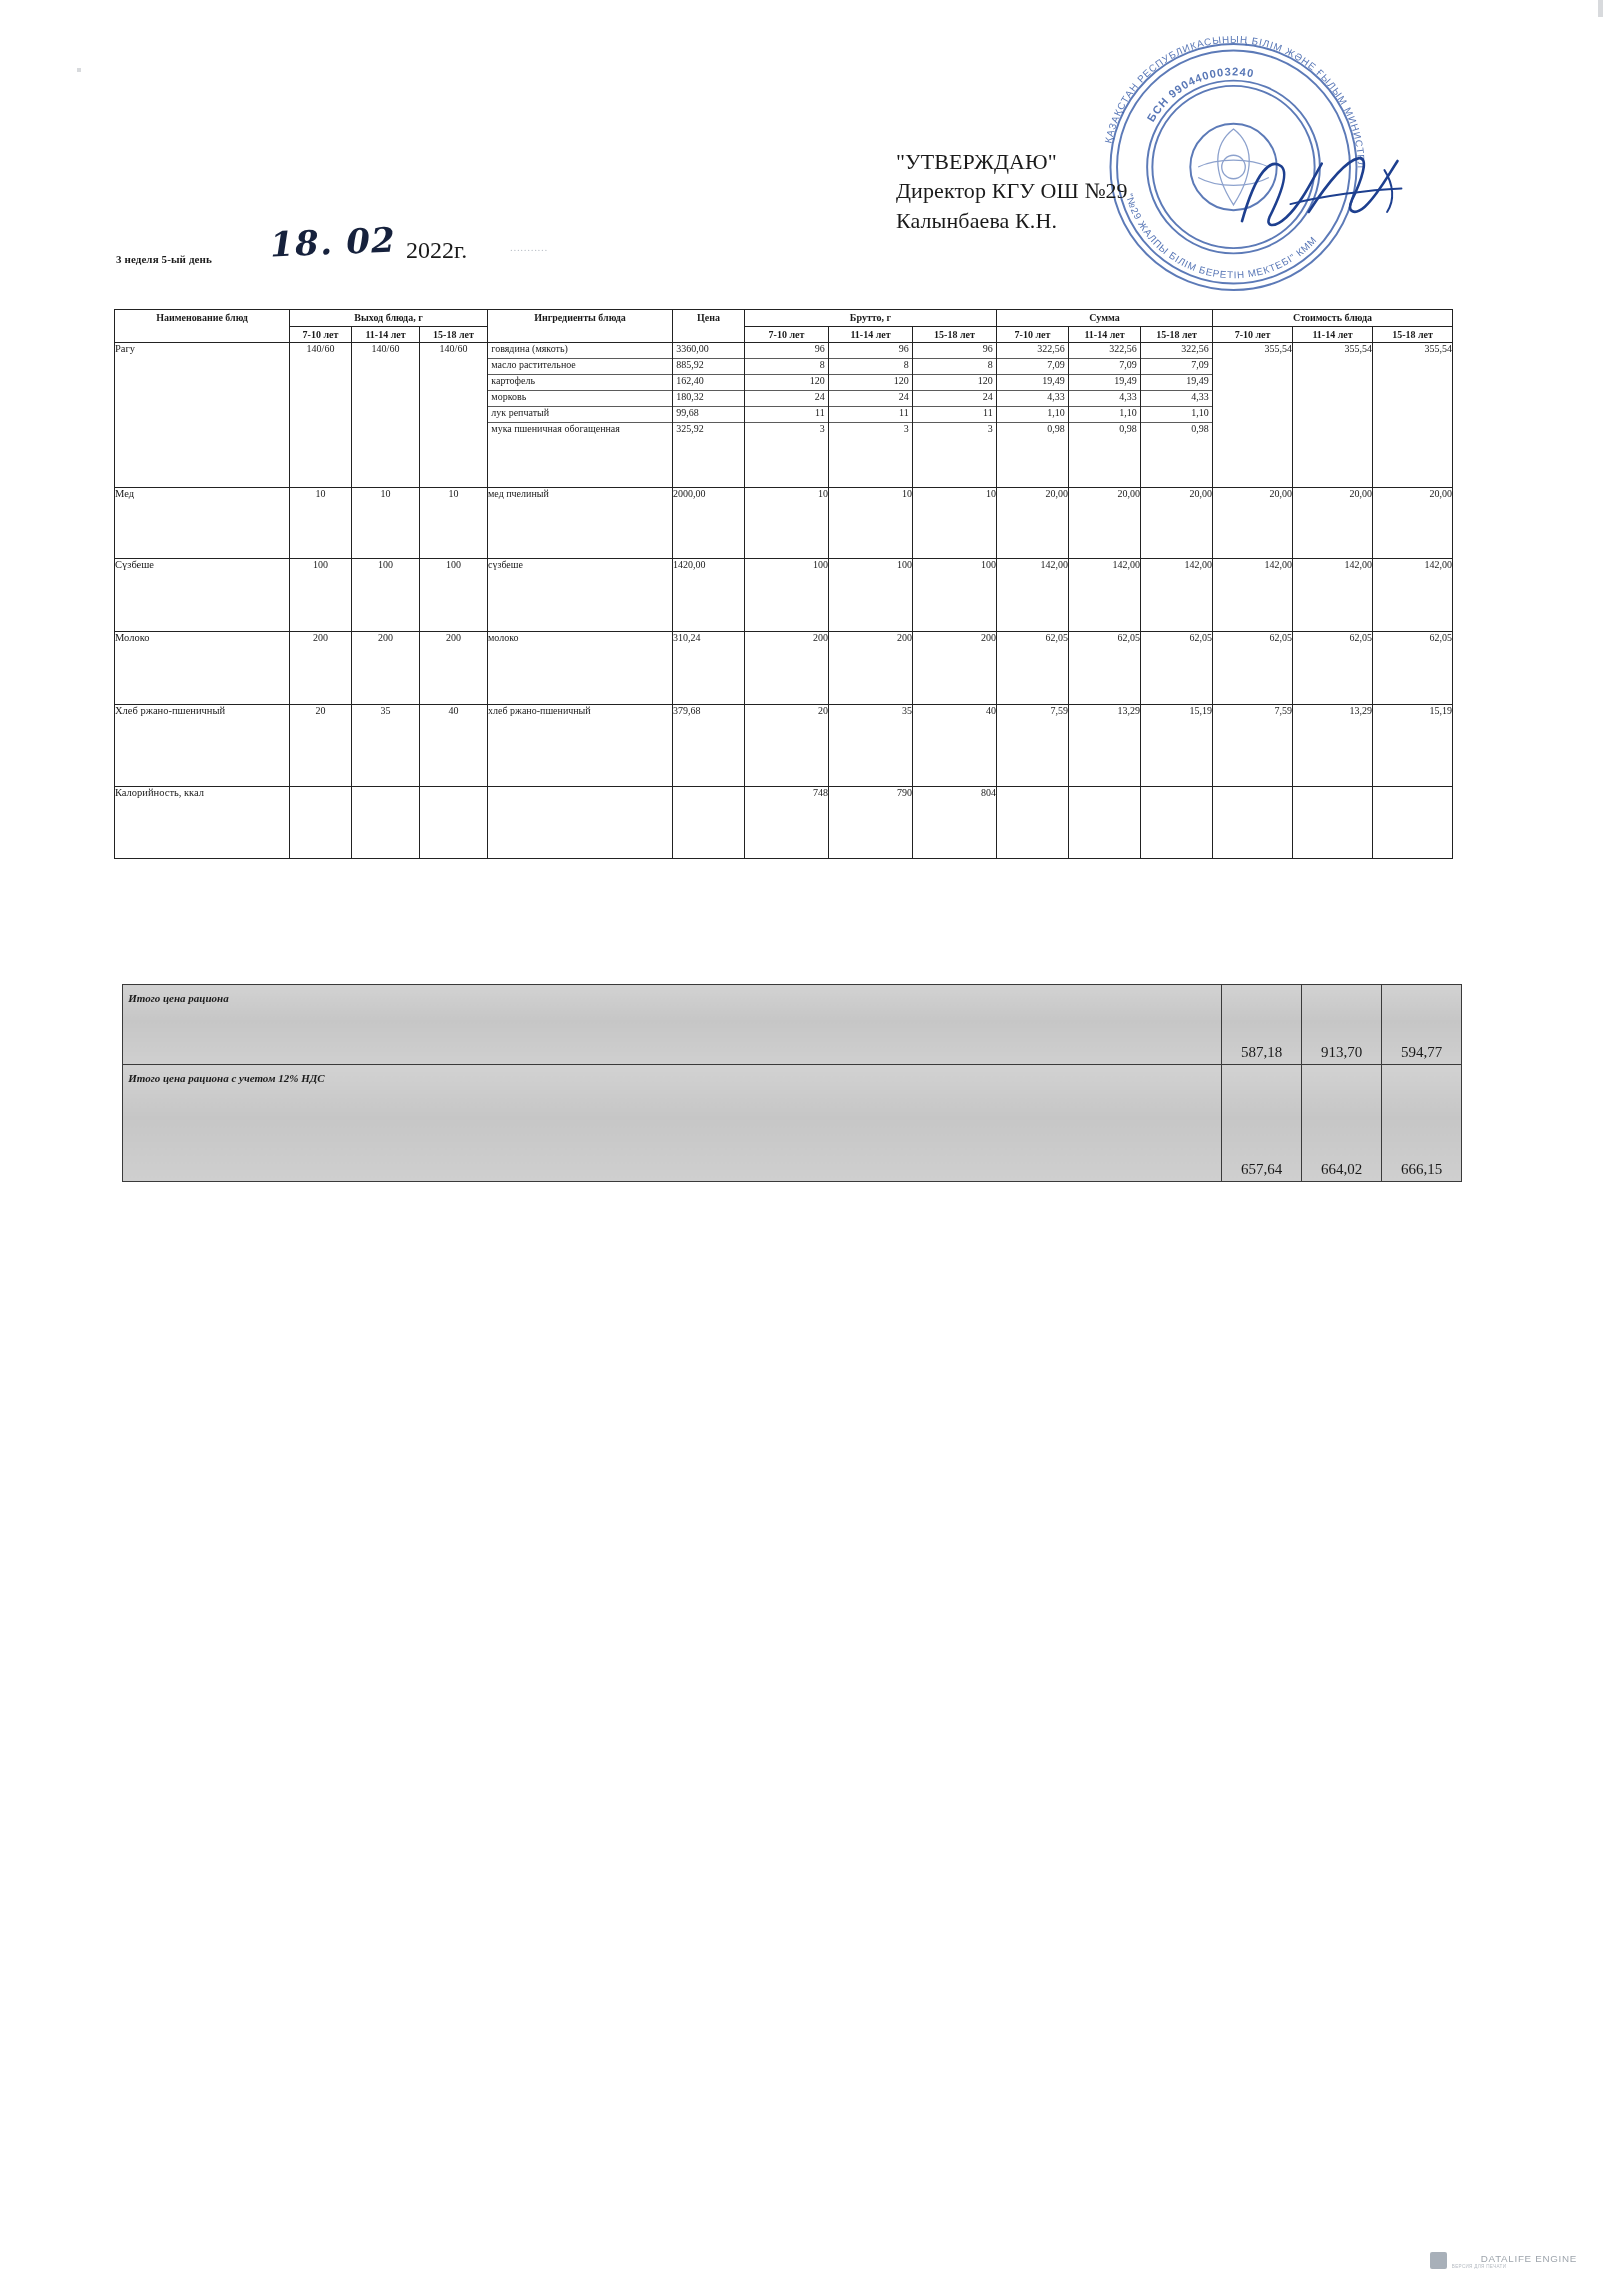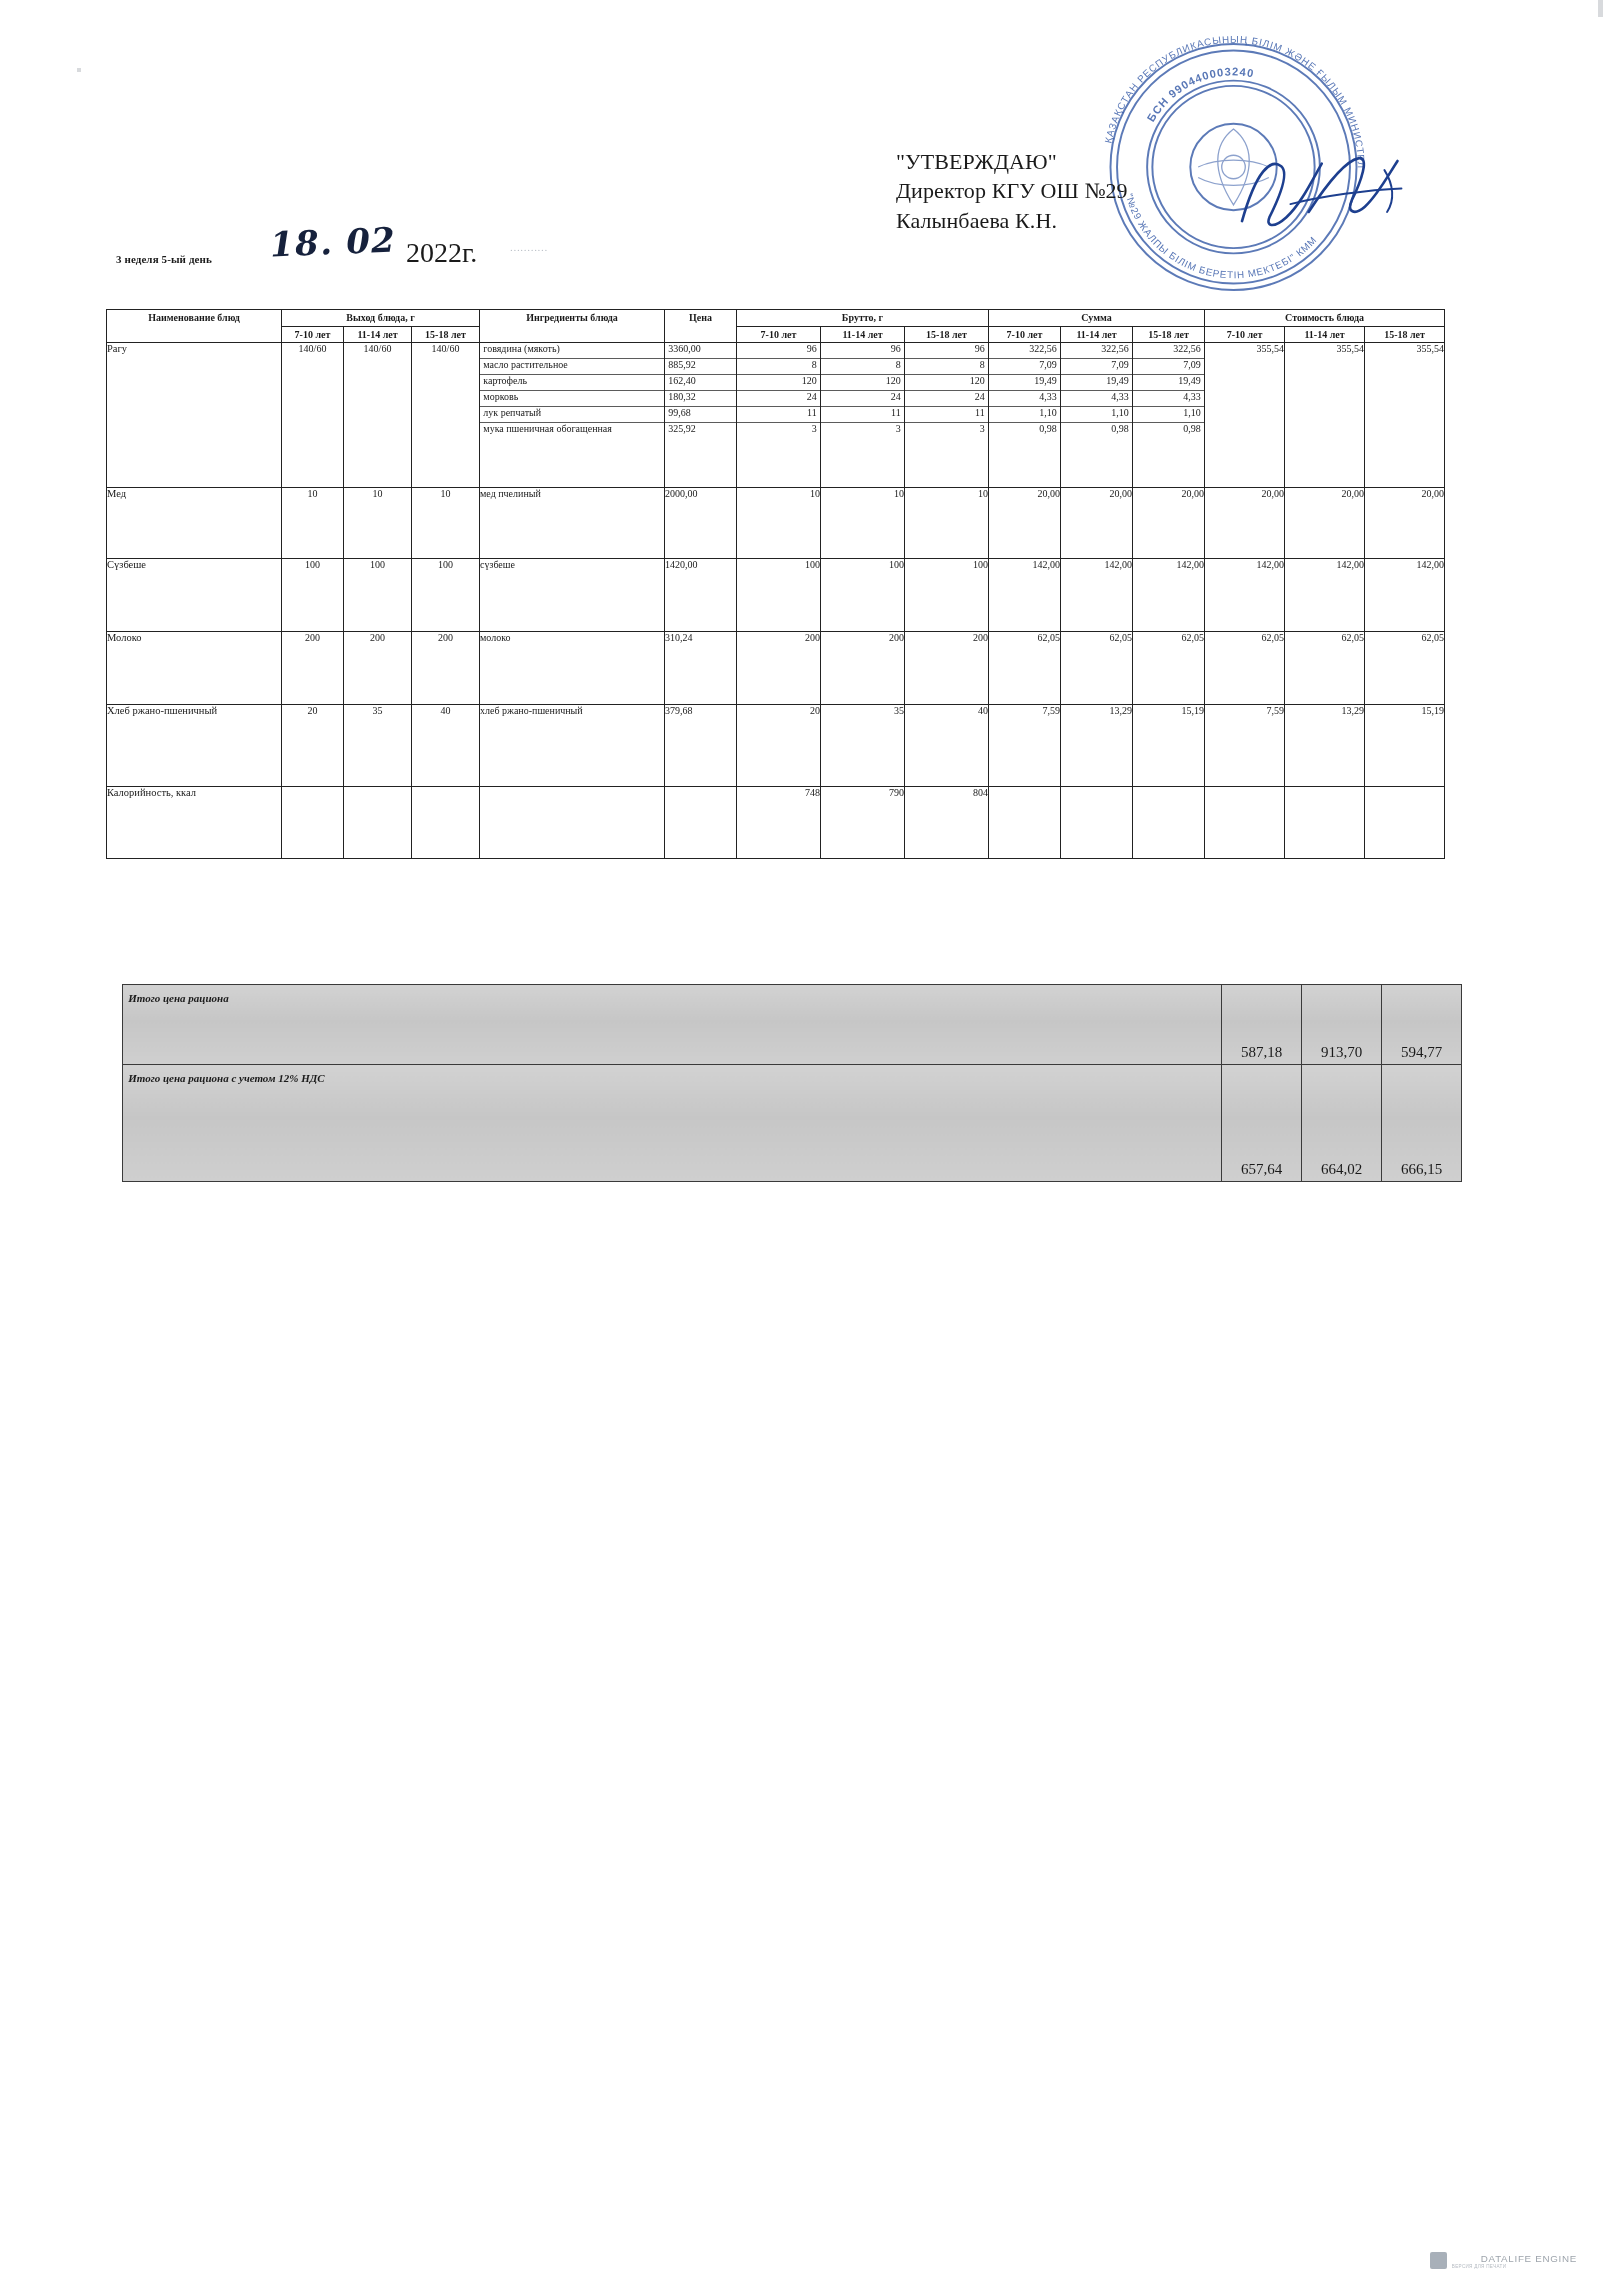--- a/index.html
+++ b/index.html
@@ -69,37 +69,37 @@
     font-weight: bold;
     color: #16213c;
     letter-spacing: 1.3px;
     white-space: nowrap;
     transform: rotate(-2.2deg);
   }
   .year-label {
     position: absolute;
     left: 406px;
     top: 237px;
-    font-size: 28px;
+    font-size: 24px;
     white-space: nowrap;
   }
   .faint-print {
     position: absolute;
     left: 510px;
     top: 241px;
     font-size: 11px;
     color: #b9bfc6;
     letter-spacing: 0.7px;
     white-space: nowrap;
   }
 
   
   .main-table {
     position: absolute;
-    left: 106px;
+    left: 114px;
     top: 309px;
     width: 1339px;
     border-collapse: collapse;
     table-layout: fixed;
     font-size: 10px;
   }
   .main-table td, .main-table th {
     border: 0.7px solid #222;
     padding: 0;
     vertical-align: top;

